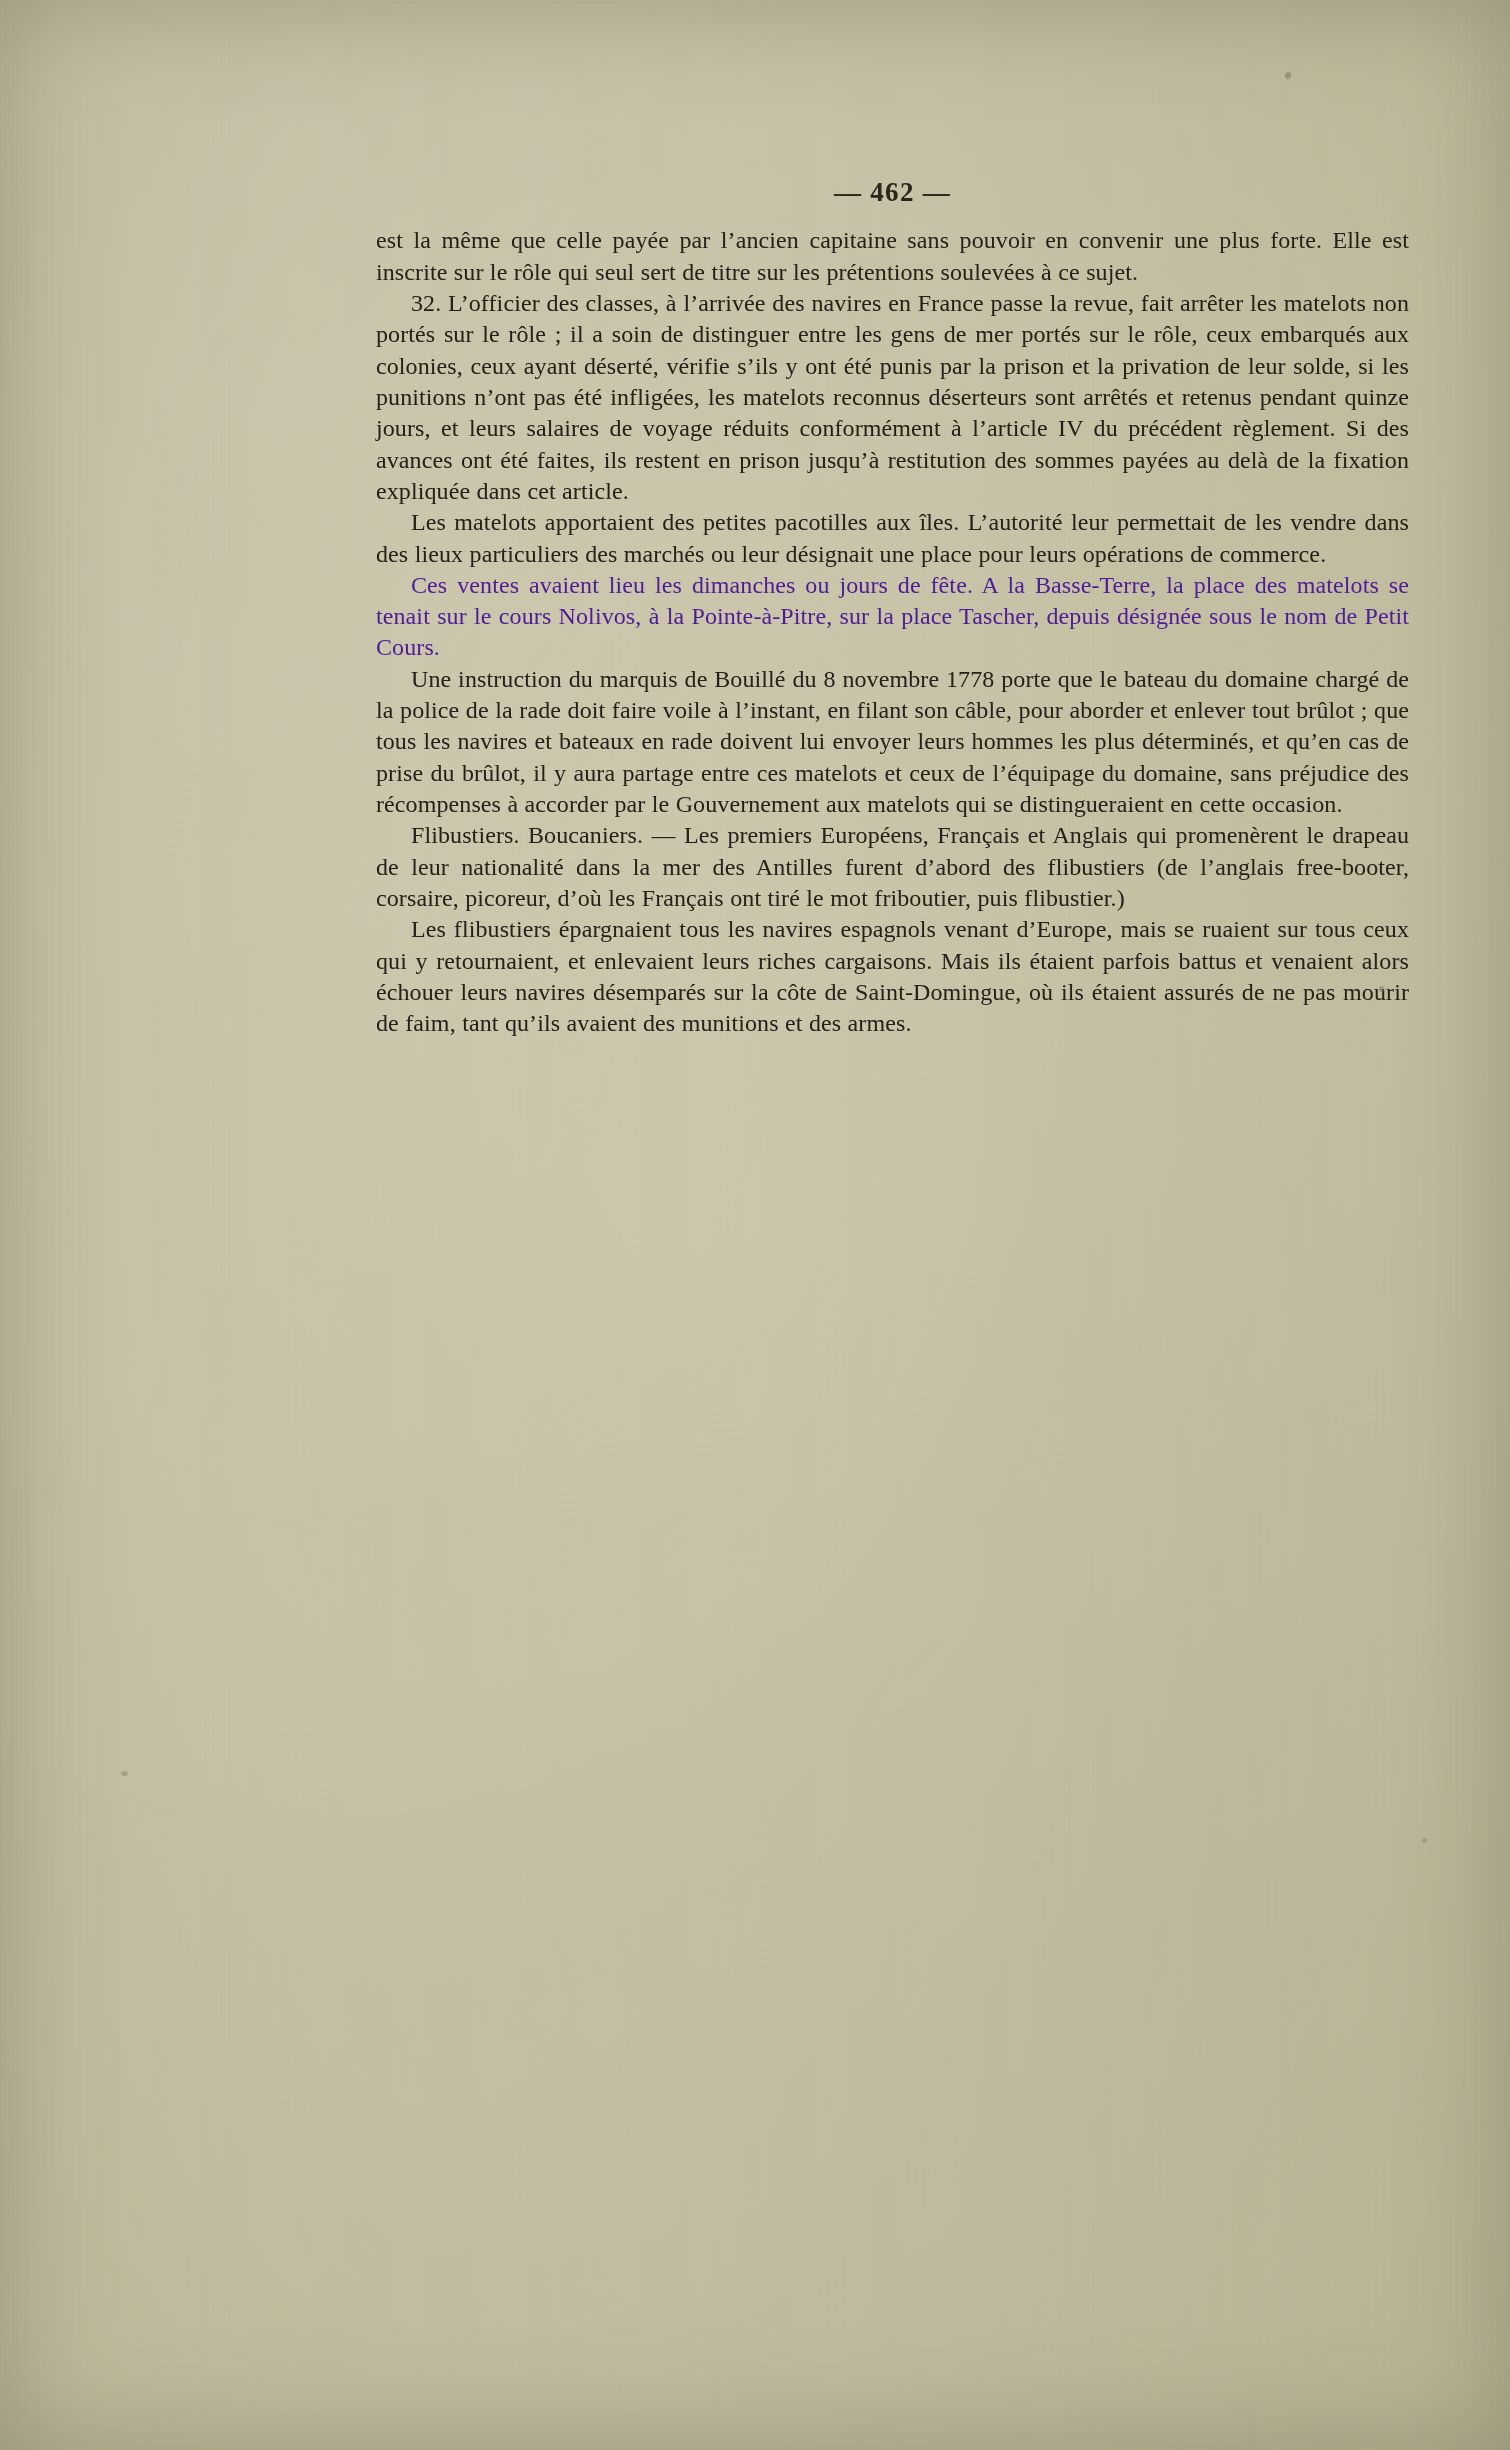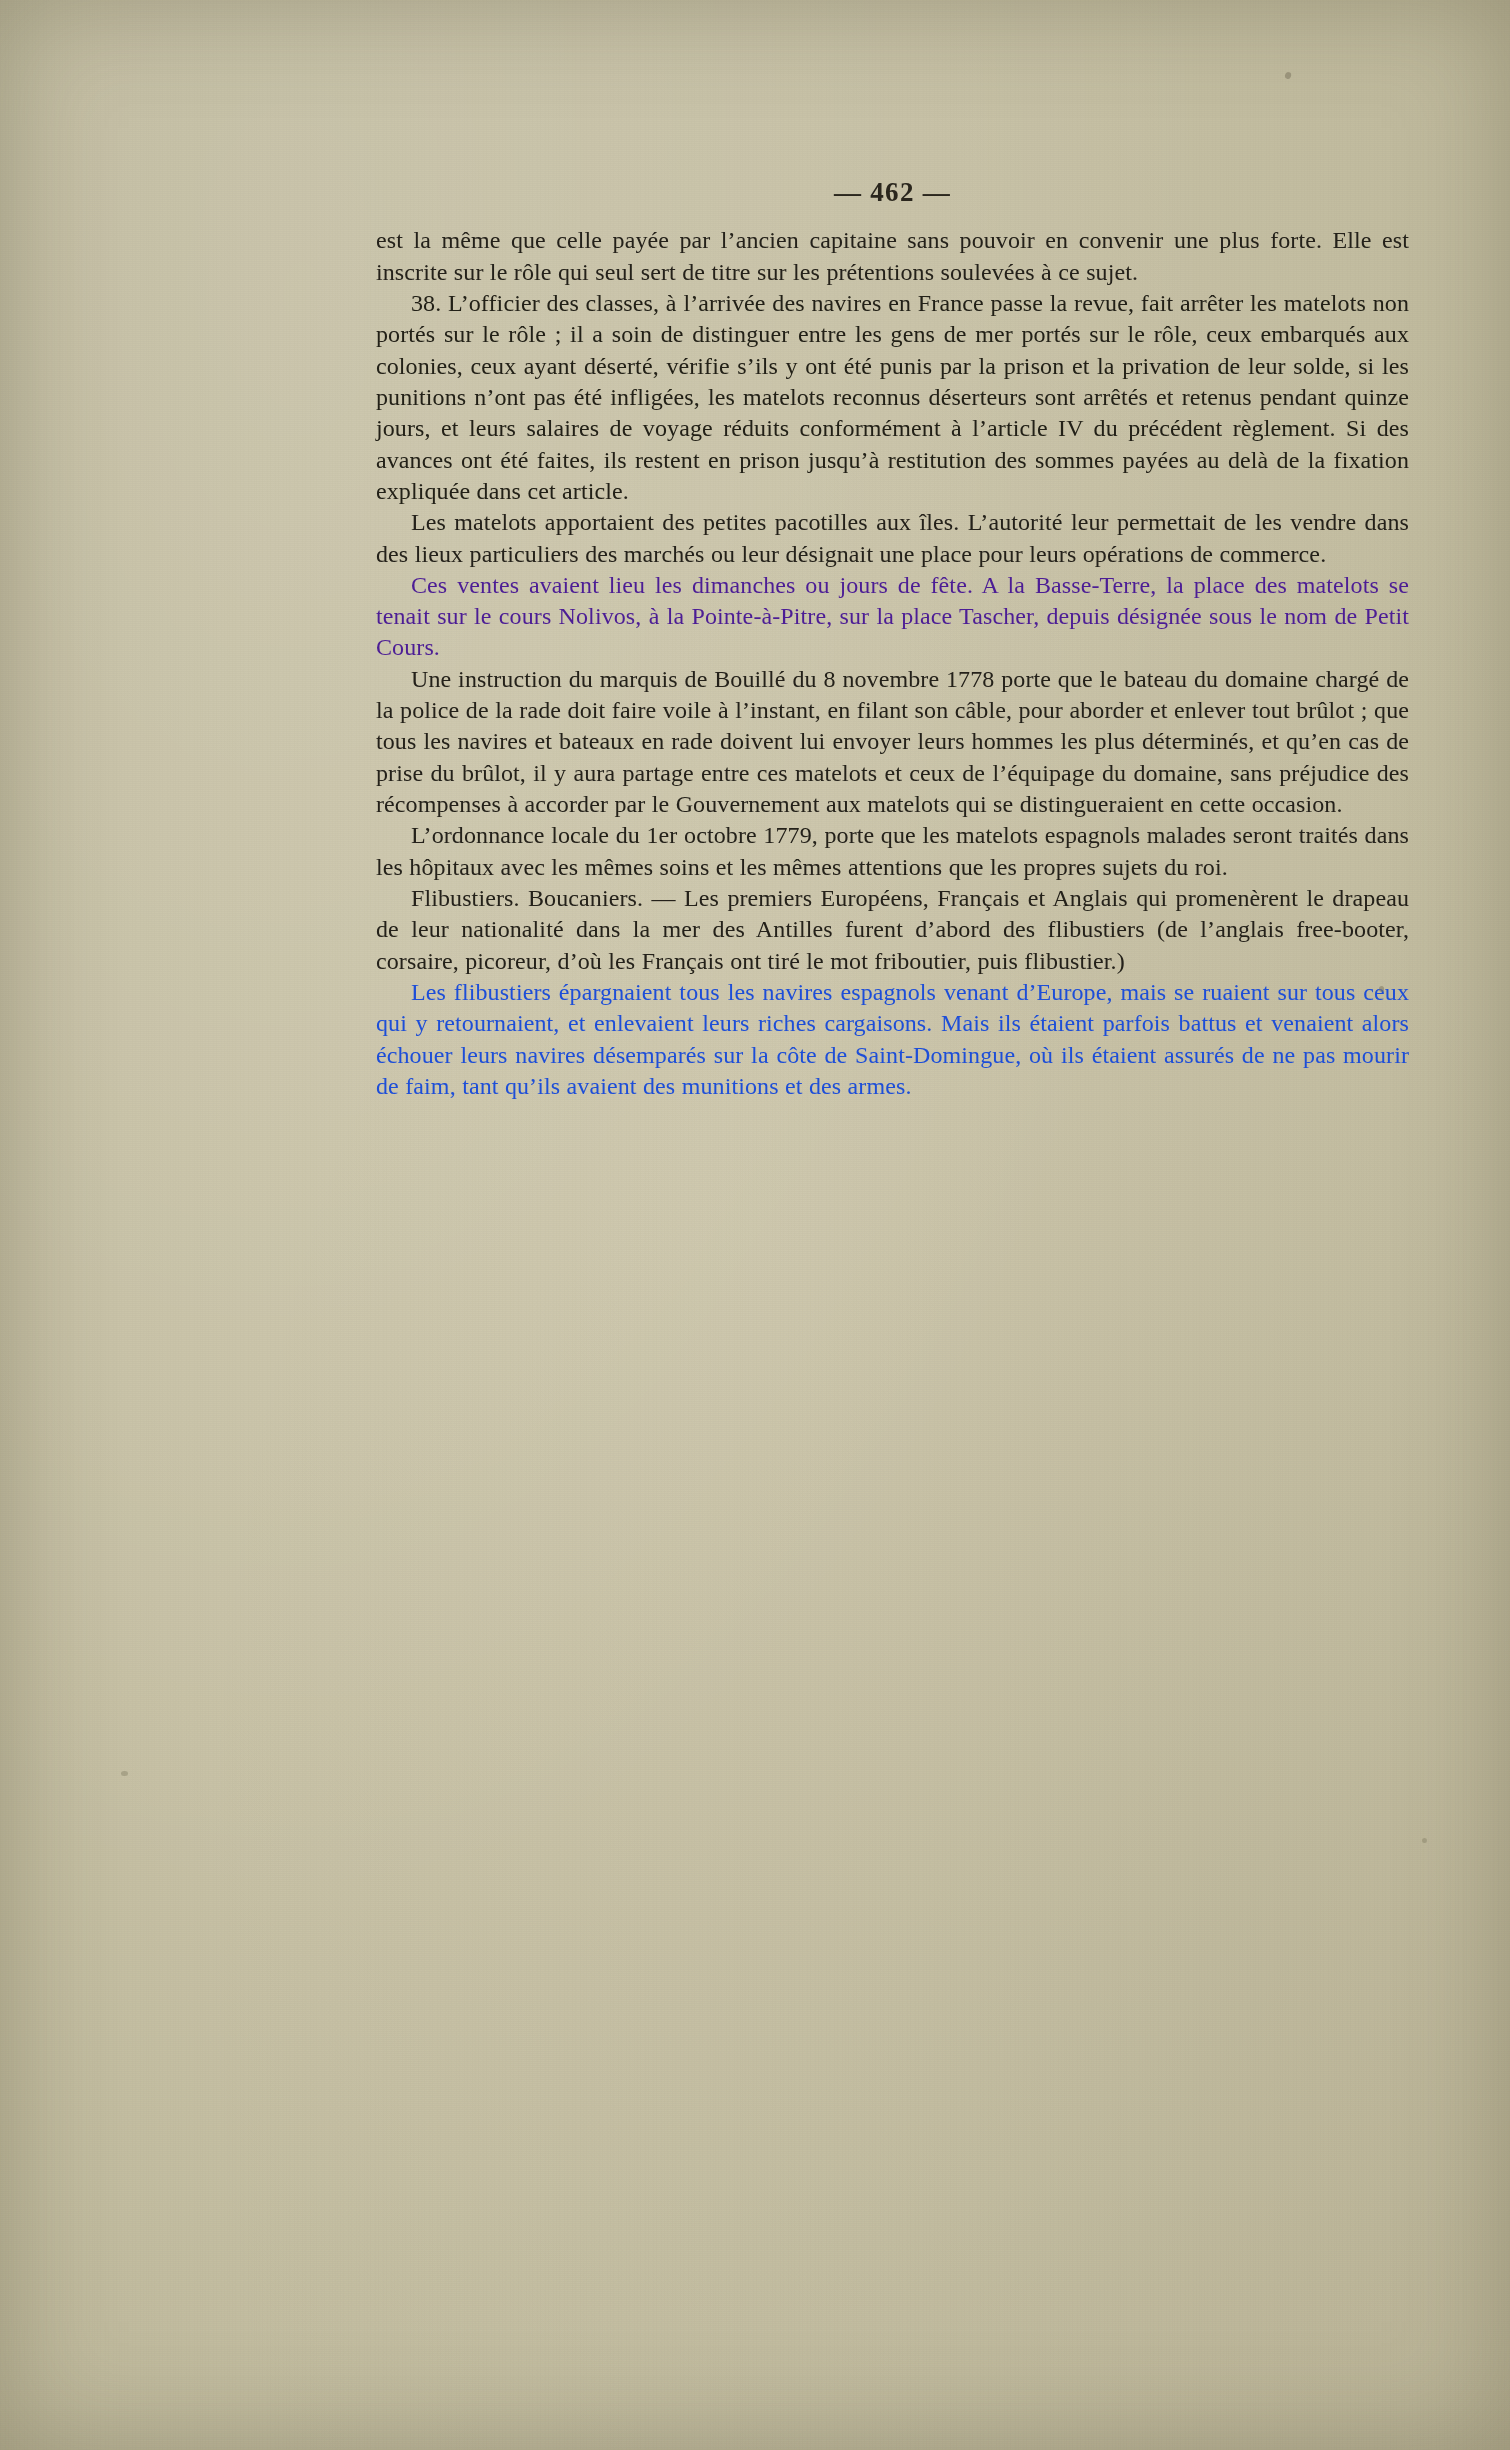--- a/index.html
+++ b/index.html
@@ -105,31 +105,30 @@
 
 <div class="text-block">
 
   <div class="page-number">
     <span class="dash">—</span><span>462</span><span class="dash">—</span>
   </div>
 
   <p class="para">est la même que celle payée par l’ancien capitaine sans pouvoir en convenir une plus forte. Elle est inscrite sur le rôle qui seul sert de titre sur les prétentions soulevées à ce sujet.</p>
 
   <p class="para indent">
-    <span class="num">38.</span>
+    <span class="num">32.</span>
     <span>L’officier des classes, à l’arrivée des navires en France passe la revue, fait arrêter les matelots non portés sur le rôle ; il a soin de distinguer entre les gens de mer portés sur le rôle, ceux embarqués aux colonies, ceux ayant déserté, vérifie s’ils y ont été punis par la prison et la privation de leur solde, si les punitions n’ont pas été infligées, les matelots reconnus déserteurs sont arrêtés et retenus pendant quinze jours, et leurs salaires de voyage réduits conformément à l’article IV du précédent règlement. Si des avances ont été faites, ils restent en prison jusqu’à restitution des sommes payées au delà de la fixation expliquée dans cet article.</span>
   </p>
 
   <p class="para indent">Les matelots apportaient des petites pacotilles aux îles. L’autorité leur permettait de les vendre dans des lieux particuliers des marchés ou leur désignait une place pour leurs opérations de commerce.</p>
 
   <p class="para indent">Ces ventes avaient lieu les dimanches ou jours de fête. A la Basse-Terre, la place des matelots se tenait sur le cours Nolivos, à la Pointe-à-Pitre, sur la place Tascher, depuis désignée sous le nom de Petit Cours.</p>
 
   <p class="para indent">Une instruction du marquis de Bouillé du 8 novembre 1778 porte que le bateau du domaine chargé de la police de la rade doit faire voile à l’instant, en filant son câble, pour aborder et enlever tout brûlot ; que tous les navires et bateaux en rade doivent lui envoyer leurs hommes les plus déterminés, et qu’en cas de prise du brûlot, il y aura partage entre ces matelots et ceux de l’équipage du domaine, sans préjudice des récompenses à accorder par le Gouvernement aux matelots qui se distingueraient en cette occasion.</p>
 
-  <p class="para indent">L’ordonnance locale du 1er octobre 1779, porte que les matelots espagnols malades seront traités dans les hôpitaux avec les mêmes soins et les mêmes attentions que les propres sujets du roi.</p>
 
   <p class="para indent">
     <span class="italic">Flibustiers. Boucaniers.</span>
     <span>—</span>
     <span>Les premiers Européens, Français et Anglais qui promenèrent le drapeau de leur nationalité dans la mer des Antilles furent d’abord des flibustiers (de l’anglais free-booter, corsaire, picoreur, d’où les Français ont tiré le mot friboutier, puis flibustier.)</span>
   </p>
 
   <p class="para indent">Les flibustiers épargnaient tous les navires espagnols venant d’Europe, mais se ruaient sur tous ceux qui y retournaient, et enlevaient leurs riches cargaisons. Mais ils étaient parfois battus et venaient alors échouer leurs navires désemparés sur la côte de Saint-Domingue, où ils étaient assurés de ne pas mourir de faim, tant qu’ils avaient des munitions et des armes.</p>
 
 </div>

